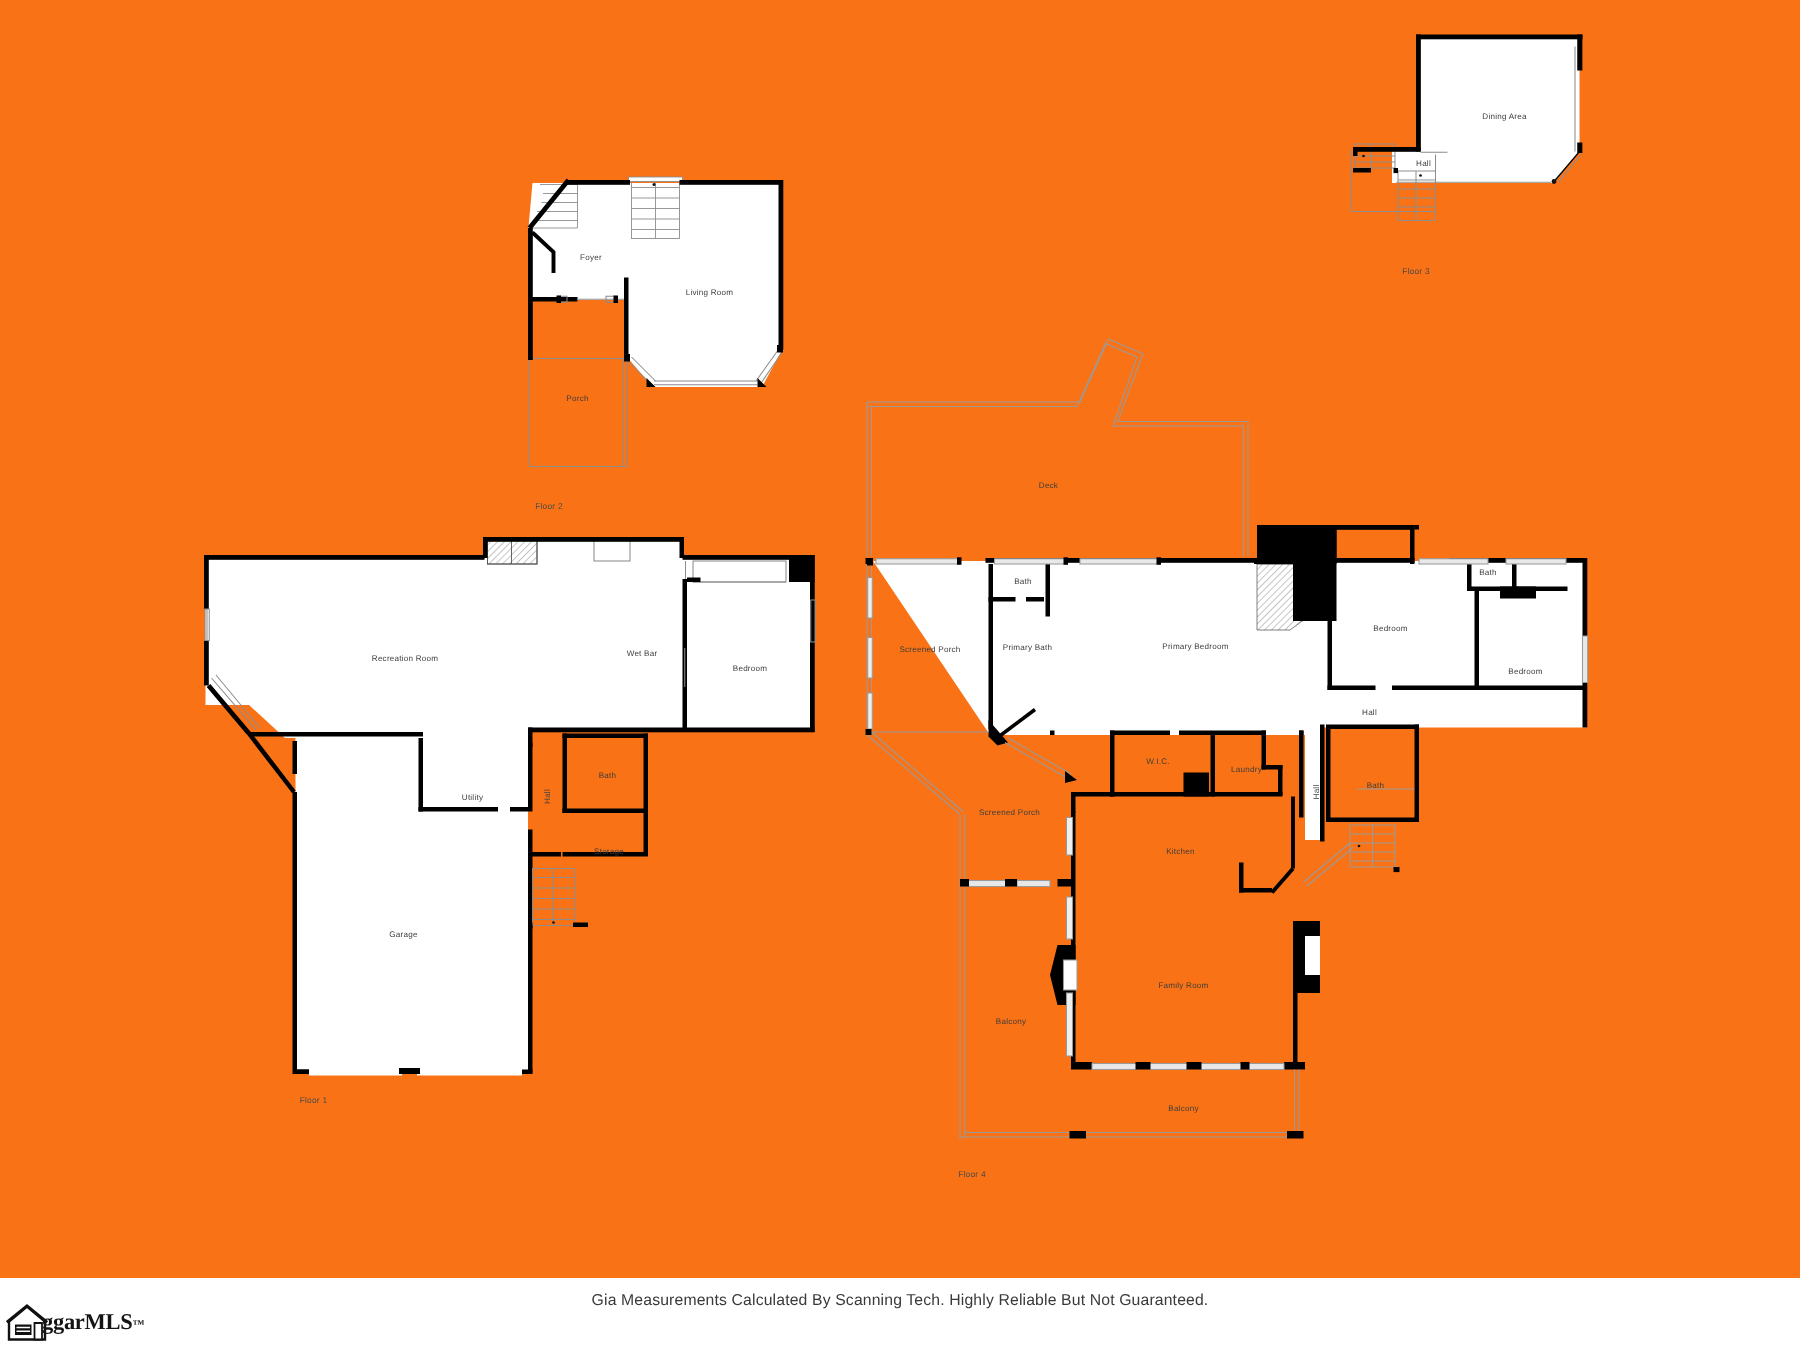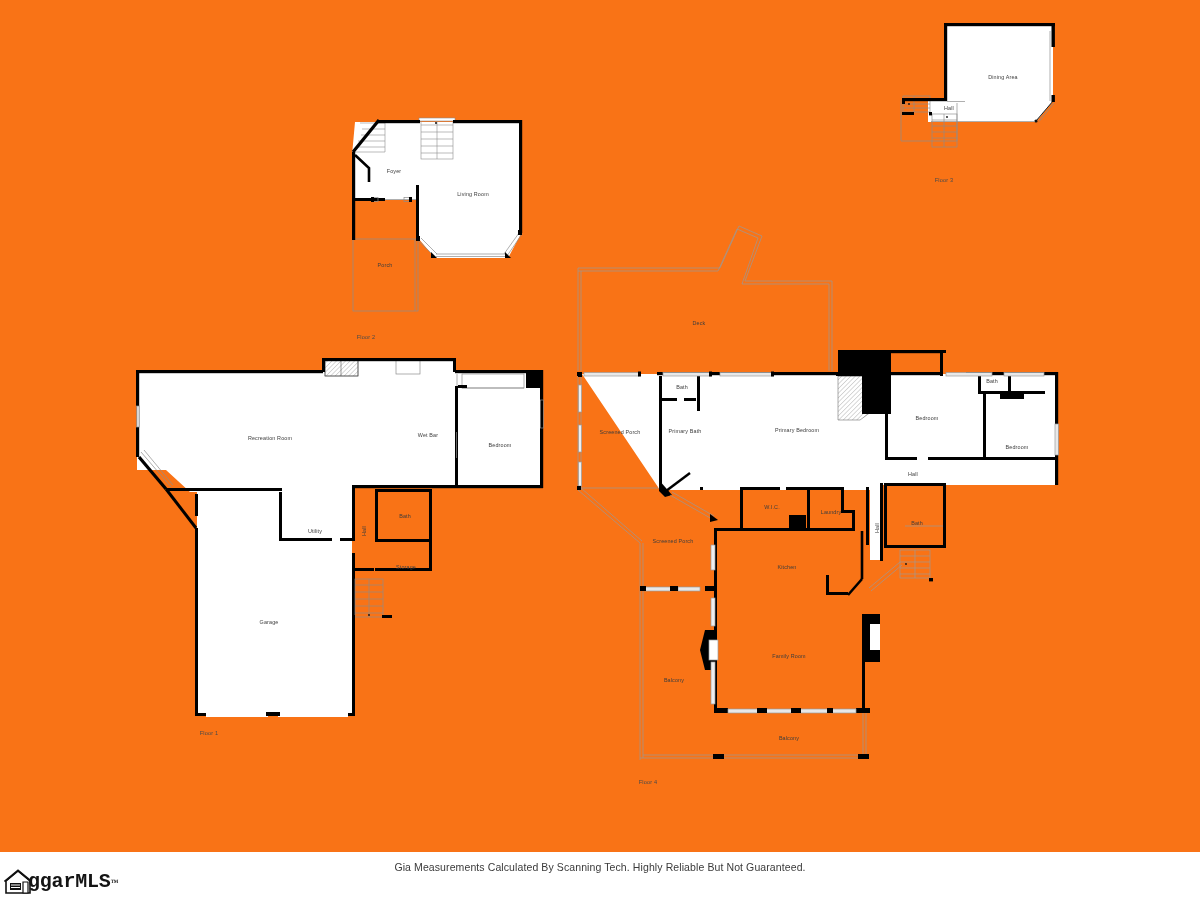--- a/index.html
+++ b/index.html
@@ -61,22 +61,22 @@
     display: flex;
     align-items: center;
     height: 26px;
   }
   #logo .logo-mark {
     display: block;
     width: 30px;
     height: 26px;
   }
   #logo .logo-text {
-    font-family: Liberation Mono, monospace;
-    font-size: 20px;
+    font-family: Liberation Serif, serif;
+    font-size: 15px;
     font-weight: 700;
     color: #141414;
     margin-left: -6px;
     line-height: 1;
     letter-spacing: -0.2px;
   }
   #logo .logo-tm {
     font-family: "Liberation Serif", serif;
     font-size: 8px;
     font-weight: 700;

